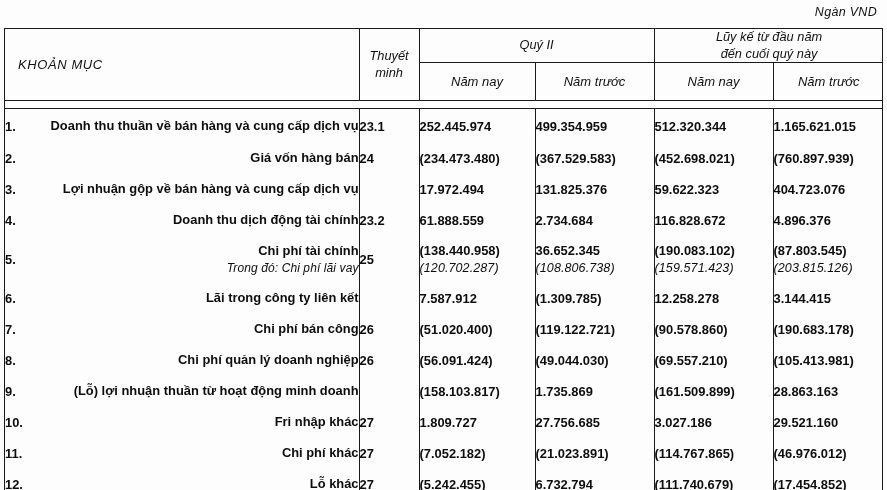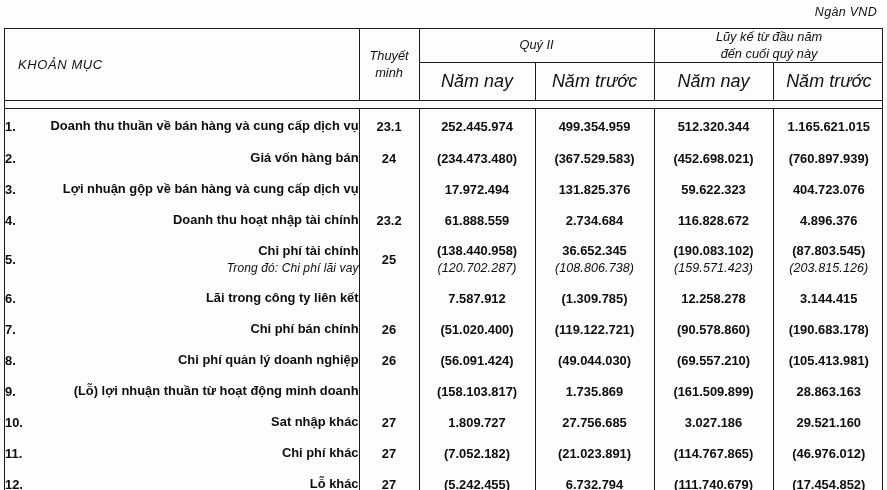--- a/index.html
+++ b/index.html
@@ -84,21 +84,21 @@
   }
   .h-note {
     text-align: center;
     line-height: 1.32;
     font-style: italic;
     margin-left: 28px;
   }
   .h-grp { line-height: 1.3; }
   .h-sub {
     font-style: italic;
-    font-size: 18px;
+    font-size: 13px;
     height: 38px;
   }
 
   
   tbody td { font-size: 12.9px; }
   .c-idx {
     width: 30px;
     text-align: left;
     padding-left: 11px;
     font-weight: bold;
@@ -116,27 +116,26 @@
   }
   .sub-note {
     display: block;
     font-weight: normal;
     font-style: italic;
     font-size: 12px;
     margin-top: 3px;
     letter-spacing: .1px;
   }
   .c-note {
-    text-align: center;
     font-weight: bold;
     vertical-align: top;
     padding-top: 10px;
   }
   .c-num {
-    text-align: center;
+    text-align: left;
     font-weight: bold;
     padding-right: 12px;
     vertical-align: top;
     padding-top: 10px;
     white-space: nowrap;
   }
   .num-sub {
     display: block;
     font-weight: normal;
     font-style: italic;
@@ -214,21 +213,21 @@
             <td class="c-idx"><span>3.</span></td>
             <td class="c-name"><span>Lợi nhuận gộp về bán hàng và cung cấp dịch vụ</span></td>
             <td class="c-note vl vr"><span></span></td>
             <td class="c-num vr"><span>17.972.494</span></td>
             <td class="c-num vr"><span>131.825.376</span></td>
             <td class="c-num vr"><span>59.622.323</span></td>
             <td class="c-num"><span>404.723.076</span></td>
           </tr>
           <tr>
             <td class="c-idx"><span>4.</span></td>
-            <td class="c-name"><span>Doanh thu hoạt nhập tài chính</span></td>
+            <td class="c-name"><span>Doanh thu dịch động tài chính</span></td>
             <td class="c-note vl vr"><span>23.2</span></td>
             <td class="c-num vr"><span>61.888.559</span></td>
             <td class="c-num vr"><span>2.734.684</span></td>
             <td class="c-num vr"><span>116.828.672</span></td>
             <td class="c-num"><span>4.896.376</span></td>
           </tr>
           <tr class="tall">
             <td class="c-idx"><span>5.</span></td>
             <td class="c-name"><span>Chi phí tài chính</span><span class="sub-note">Trong đó: Chi phí lãi vay</span></td>
             <td class="c-note vl vr"><span>25</span></td>
@@ -241,21 +240,21 @@
             <td class="c-idx"><span>6.</span></td>
             <td class="c-name"><span>Lãi trong công ty liên kết</span></td>
             <td class="c-note vl vr"><span></span></td>
             <td class="c-num vr"><span>7.587.912</span></td>
             <td class="c-num vr"><span>(1.309.785)</span></td>
             <td class="c-num vr"><span>12.258.278</span></td>
             <td class="c-num"><span>3.144.415</span></td>
           </tr>
           <tr>
             <td class="c-idx"><span>7.</span></td>
-            <td class="c-name"><span>Chi phí bán chính</span></td>
+            <td class="c-name"><span>Chi phí bán công</span></td>
             <td class="c-note vl vr"><span>26</span></td>
             <td class="c-num vr"><span>(51.020.400)</span></td>
             <td class="c-num vr"><span>(119.122.721)</span></td>
             <td class="c-num vr"><span>(90.578.860)</span></td>
             <td class="c-num"><span>(190.683.178)</span></td>
           </tr>
           <tr>
             <td class="c-idx"><span>8.</span></td>
             <td class="c-name"><span>Chi phí quản lý doanh nghiệp</span></td>
             <td class="c-note vl vr"><span>26</span></td>
@@ -268,21 +267,21 @@
             <td class="c-idx"><span>9.</span></td>
             <td class="c-name"><span>(Lỗ) lợi nhuận thuần từ hoạt động minh doanh</span></td>
             <td class="c-note vl vr"><span></span></td>
             <td class="c-num vr"><span>(158.103.817)</span></td>
             <td class="c-num vr"><span>1.735.869</span></td>
             <td class="c-num vr"><span>(161.509.899)</span></td>
             <td class="c-num"><span>28.863.163</span></td>
           </tr>
           <tr>
             <td class="c-idx"><span>10.</span></td>
-            <td class="c-name"><span>Sat nhập khác</span></td>
+            <td class="c-name"><span>Fri nhập khác</span></td>
             <td class="c-note vl vr"><span>27</span></td>
             <td class="c-num vr"><span>1.809.727</span></td>
             <td class="c-num vr"><span>27.756.685</span></td>
             <td class="c-num vr"><span>3.027.186</span></td>
             <td class="c-num"><span>29.521.160</span></td>
           </tr>
           <tr>
             <td class="c-idx"><span>11.</span></td>
             <td class="c-name"><span>Chi phí khác</span></td>
             <td class="c-note vl vr"><span>27</span></td>

